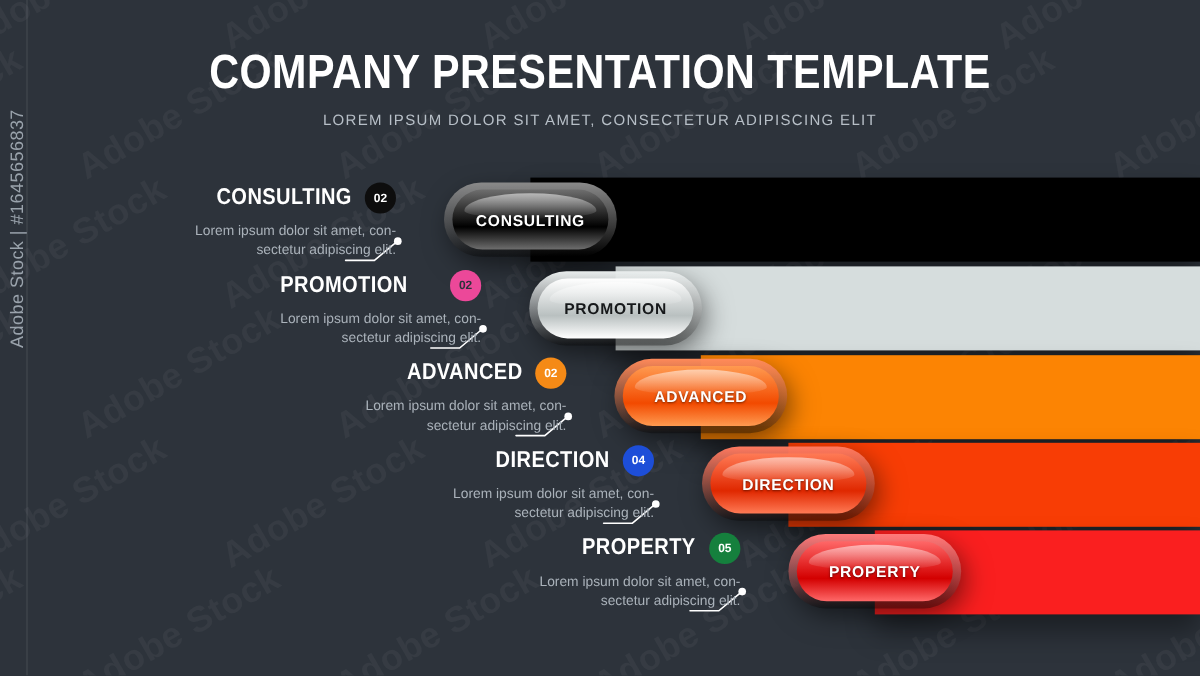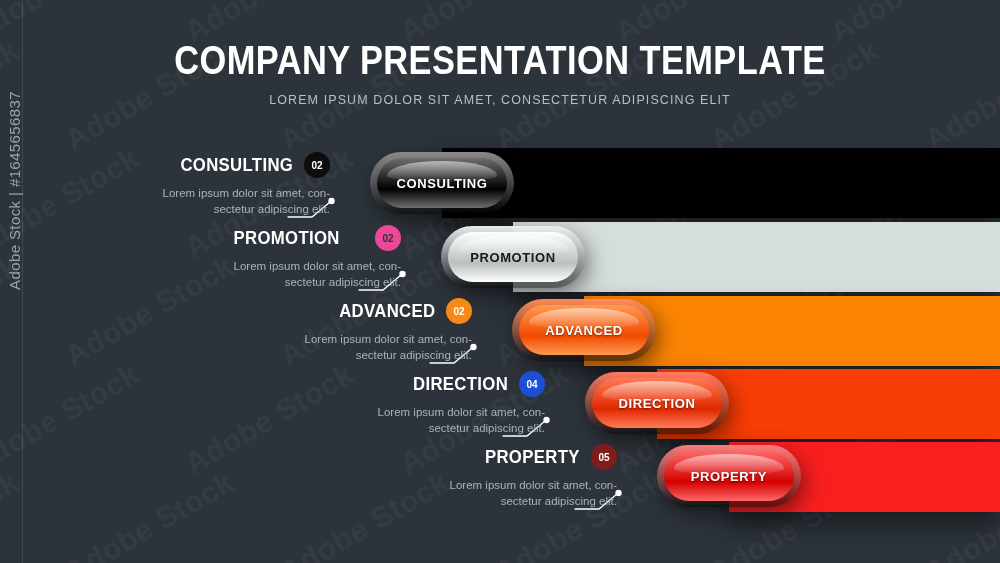--- a/index.html
+++ b/index.html
@@ -226,21 +226,21 @@
       <div class="bar" style="left: 729px; top: 442px; width: 271px; background: rgb(250, 31, 31); box-shadow: rgba(0, 0, 0, 0.4) 0px 14px 24px;"></div>
       <div class="pill" style="left: 657px; top: 445px; background: linear-gradient(rgb(255, 123, 123), rgba(0, 0, 0, 0.35));">
         <div class="pill-inner" style="background: linear-gradient(rgb(255, 104, 104) 0%, rgb(211, 0, 0) 62%, rgb(255, 104, 104) 100%);">
           <div class="pill-gloss"></div>
           <span class="pill-label" style="color: rgb(255, 255, 255); text-shadow: rgba(0, 0, 0, 0.55) 0px 1px 2px;">PROPERTY</span>
         </div>
       </div>
       <div class="item" style="top: 444px; left: 0px; width: 617px;">
         <div class="item-head">
           <div class="item-title">PROPERTY</div>
-          <div class="badge" style="background: #7f1d1d; color: rgb(255, 255, 255);">05</div>
+          <div class="badge" style="background: #15803d; color: rgb(255, 255, 255);">05</div>
         </div>
         <div class="item-desc">Lorem ipsum dolor sit amet, con-
 sectetur adipiscing elit.</div>
       </div>
       <svg class="conn" width="54" height="26" style="left: 573px; top: 488px;">
         <path d="M2 21 L26 21 L44 6" stroke="#ffffff" stroke-width="1.3" fill="none" stroke-linecap="round"></path>
         <circle cx="45.5" cy="5" r="3.2" fill="#ffffff"></circle>
       </svg>
     </div>
 

